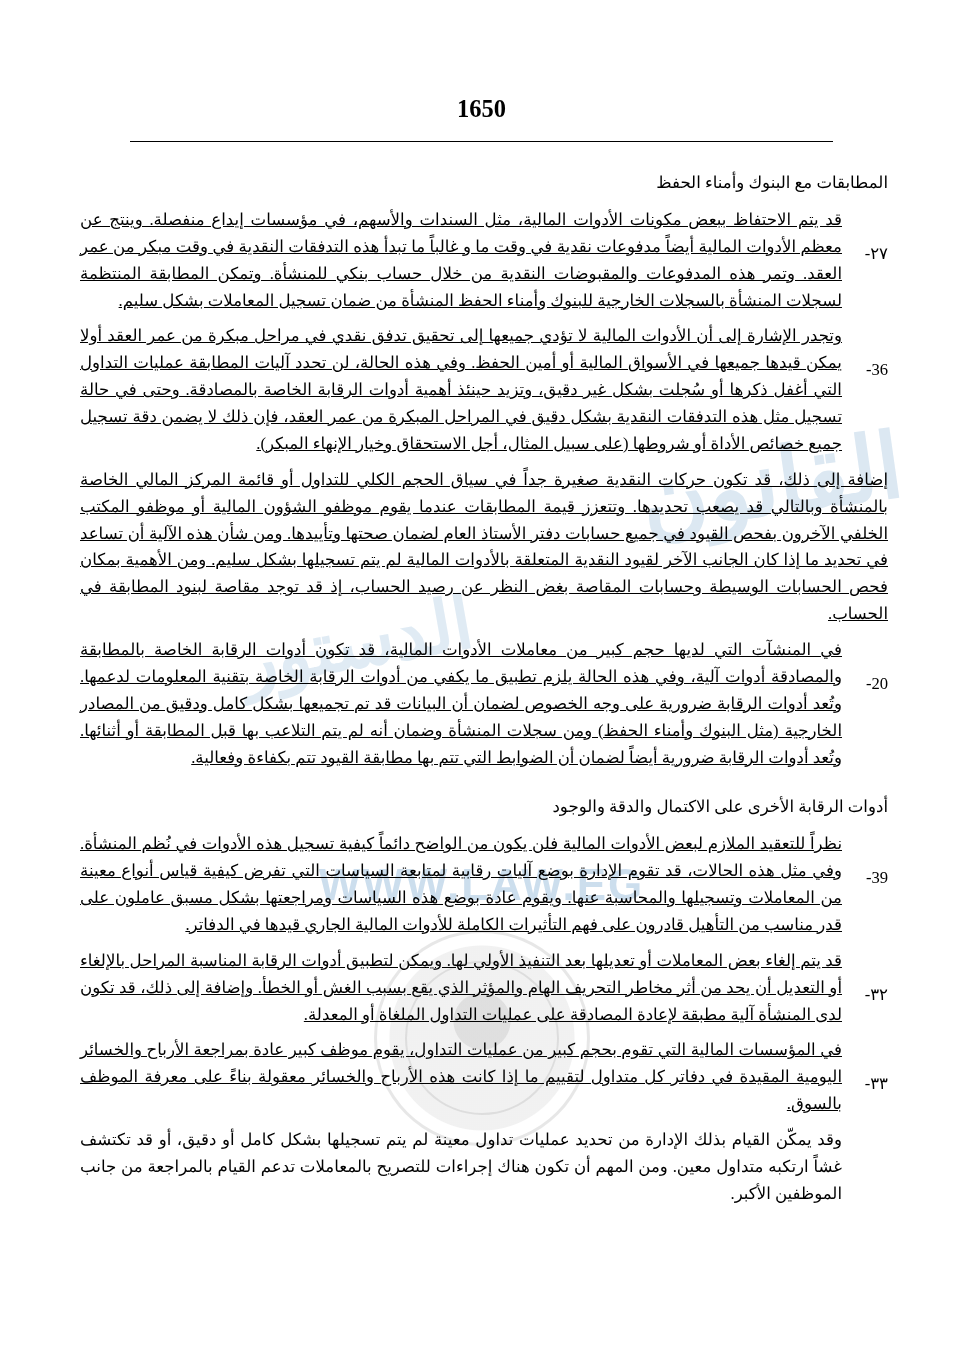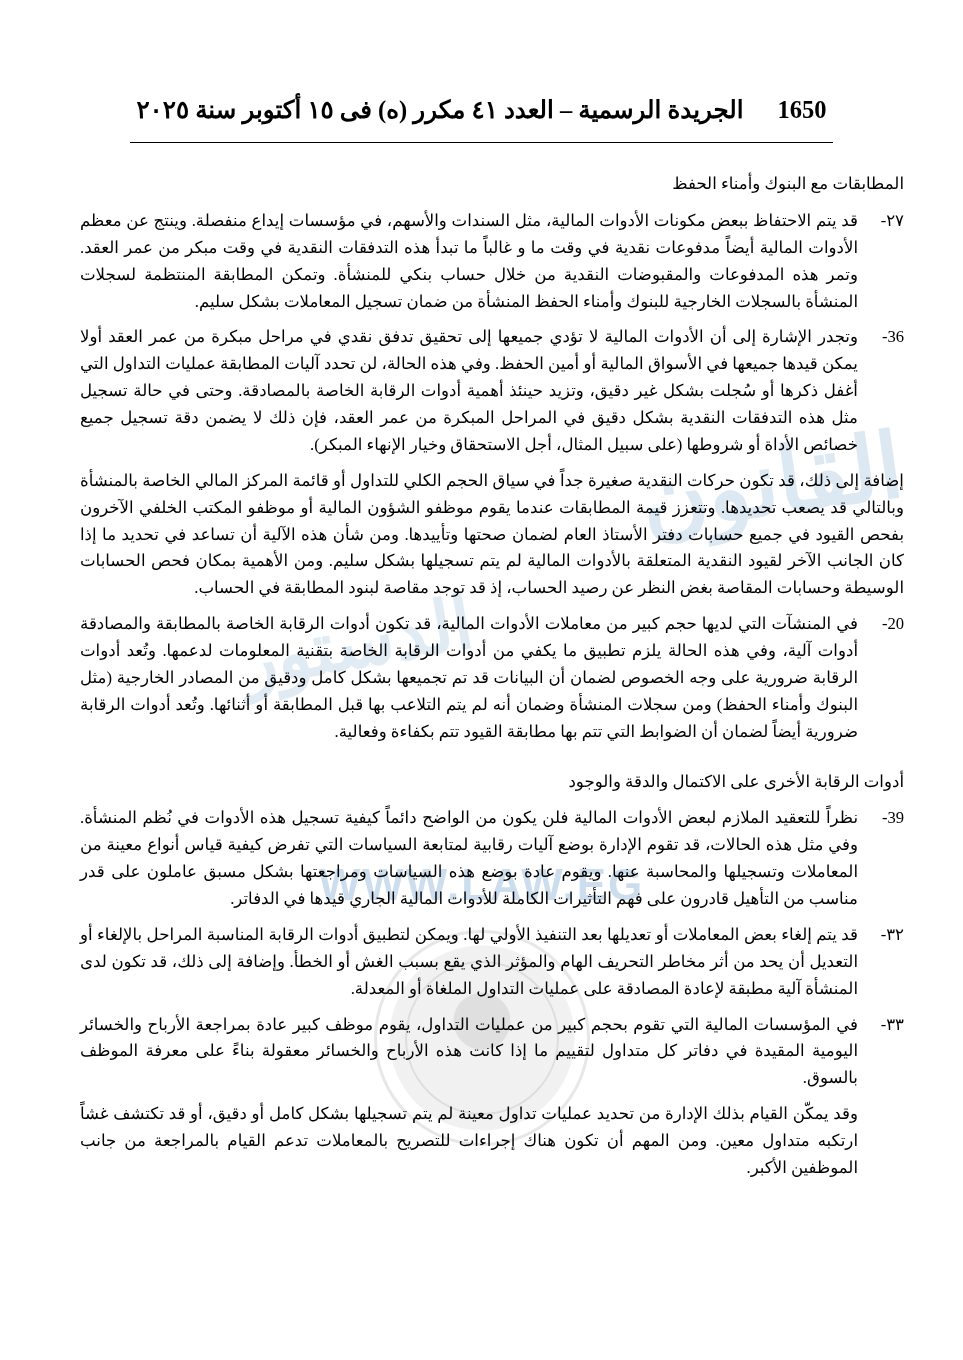--- a/index.html
+++ b/index.html
@@ -103,21 +103,21 @@
   }
   .header-rule {
     margin: 18px 55px 0 55px;
     border-top: 1.6px solid #000;
   }
 
   
   .content {
     position: relative;
     z-index: 2;
-    padding: 22px 59px 0 80px;
+    padding: 22px 75px 0 80px;
     font-size: 16.6px;
     line-height: 1.62;
     text-align: justify;
   }
   .subhead {
     margin: 6px 0 10px 0;
     text-align: right;
     font-size: 16.6px;
   }
   .para {
@@ -125,25 +125,27 @@
     flex-direction: row;
     gap: 6px;
     margin-bottom: 9px;
   }
   .para .num {
     flex: 0 0 auto;
     width: 40px;
     text-align: right;
     white-space: nowrap;
     font-size: 16.6px;
+    margin-top: 34px;
   }
   .para .txt {
     flex: 1 1 auto;
     text-align: justify;
     text-justify: inter-word;
+    text-decoration: underline;
   }
   .plain {
     margin-bottom: 1px;
     text-align: justify;
     padding-right: 46px;
   }
   .spacer-sm { height: 8px; }
 </style>
 </head>
 <body>
@@ -153,21 +155,20 @@
   <div class="watermark">
     <div class="wm-arabic">القانون</div>
     <div class="wm-arabic2">الدستور</div>
     <div class="wm-text-big">WWW.LAW.EG</div>
     <div class="wm-seal"></div>
   </div>
 
   <div class="header">
     <div class="header-line">
       <span>1650</span>
-      <span>الجريدة الرسمية – العدد ٤١ مكرر (ه) فى ١٥ أكتوبر سنة ٢٠٢٥</span>
     </div>
     <div class="header-rule"></div>
   </div>
 
   <div class="content">
 
     <div class="subhead">المطابقات مع البنوك وأمناء الحفظ</div>
 
     <div class="para">
       <span class="num">٢٧-</span>

